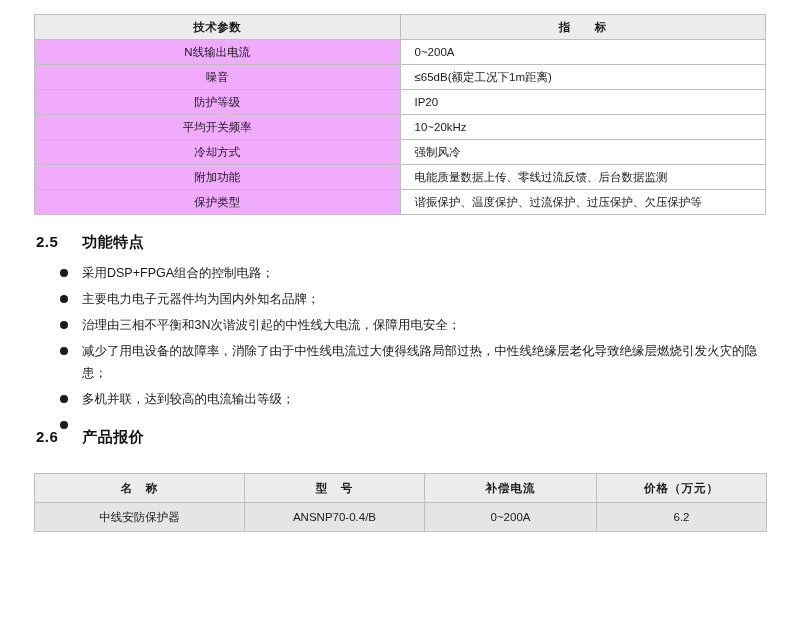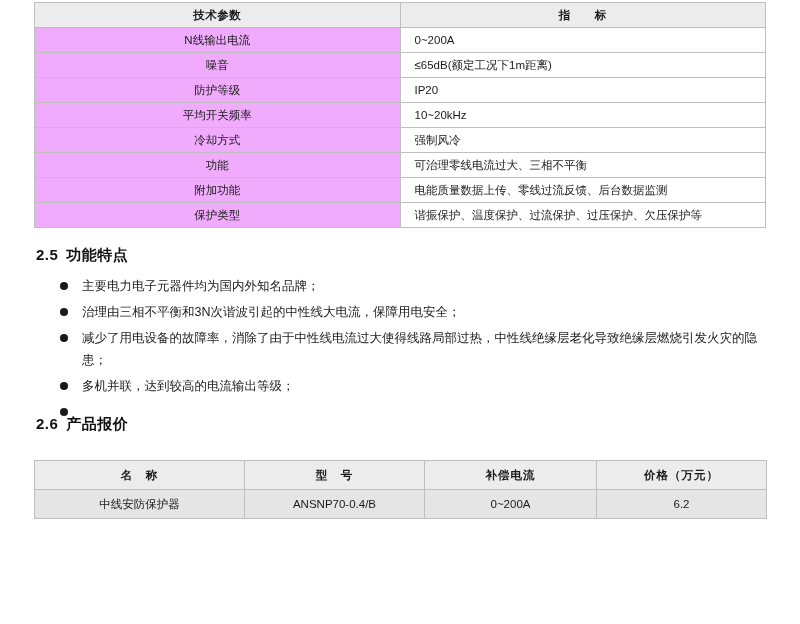--- a/index.html
+++ b/index.html
@@ -12,21 +12,21 @@
     background: #ffffff;
     font-family: "Liberation Sans", sans-serif;
     color: #1a1a1a;
     -webkit-font-smoothing: antialiased;
   }
   .page {
     position: relative;
     width: 800px;
     height: 624px;
     box-sizing: border-box;
-    padding: 2px 34px 0 34px;
+    padding: 14px 34px 0 34px;
   }
 
   
   table.spec {
     border-collapse: collapse;
     width: 732px;
     table-layout: fixed;
     font-size: 11.5px;
   }
   table.spec td, table.spec th {
@@ -56,21 +56,21 @@
   
   .section-heading {
     font-size: 15px;
     font-weight: bold;
     color: #111111;
     margin: 18px 0 10px 2px;
     letter-spacing: 0.5px;
   }
   .section-heading .num {
     display: inline-block;
-    margin-right: 8px;
+    margin-right: 24px;
   }
 
   
   ul.features {
     list-style: none;
     margin: 0;
     padding: 0 0 0 26px;
   }
   ul.features li {
     position: relative;
@@ -144,39 +144,39 @@
       </tr>
       <tr>
         <td class="label">平均开关频率</td>
         <td class="value">10~20kHz</td>
       </tr>
       <tr>
         <td class="label">冷却方式</td>
         <td class="value">强制风冷</td>
       </tr>
       <tr>
-        <td class="label">功能</td>
-        <td class="value">可治理零线电流过大、三相不平衡</td>
-      </tr>
-      <tr>
         <td class="label">附加功能</td>
         <td class="value">电能质量数据上传、零线过流反馈、后台数据监测</td>
       </tr>
       <tr>
         <td class="label">保护类型</td>
         <td class="value">谐振保护、温度保护、过流保护、过压保护、欠压保护等</td>
       </tr>
     </tbody>
   </table>
 
   <div class="section-heading">
     <span class="num">2.5</span><span>功能特点</span>
   </div>
 
   <ul class="features">
+    <li>
+      <span class="dot"></span>
+      <span>采用DSP+FPGA组合的控制电路；</span>
+    </li>
     <li>
       <span class="dot"></span>
       <span>主要电力电子元器件均为国内外知名品牌；</span>
     </li>
     <li>
       <span class="dot"></span>
       <span>治理由三相不平衡和3N次谐波引起的中性线大电流，保障用电安全；</span>
     </li>
     <li>
       <span class="dot"></span>

